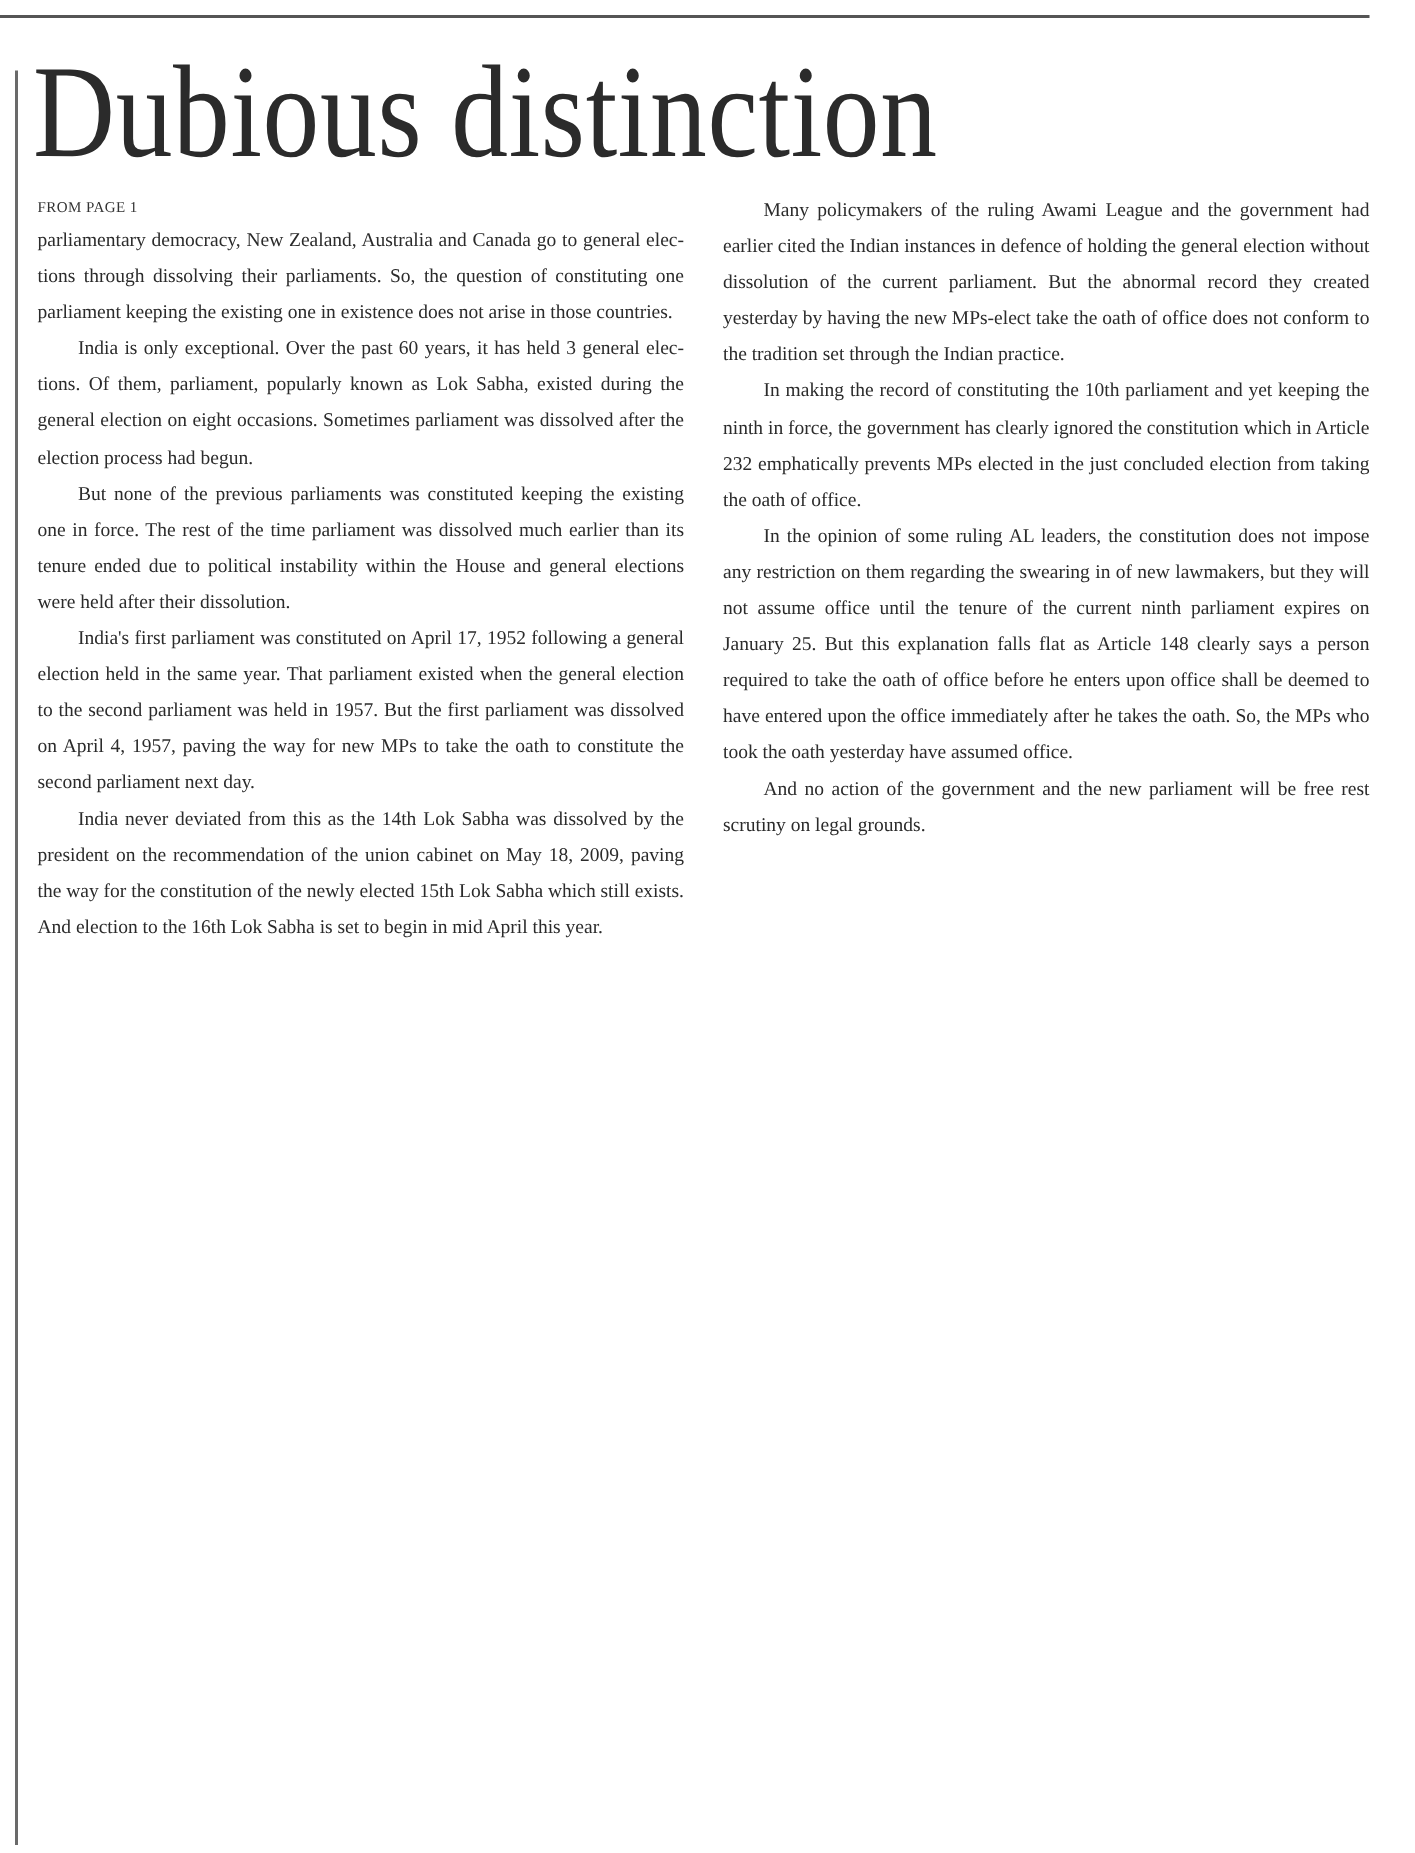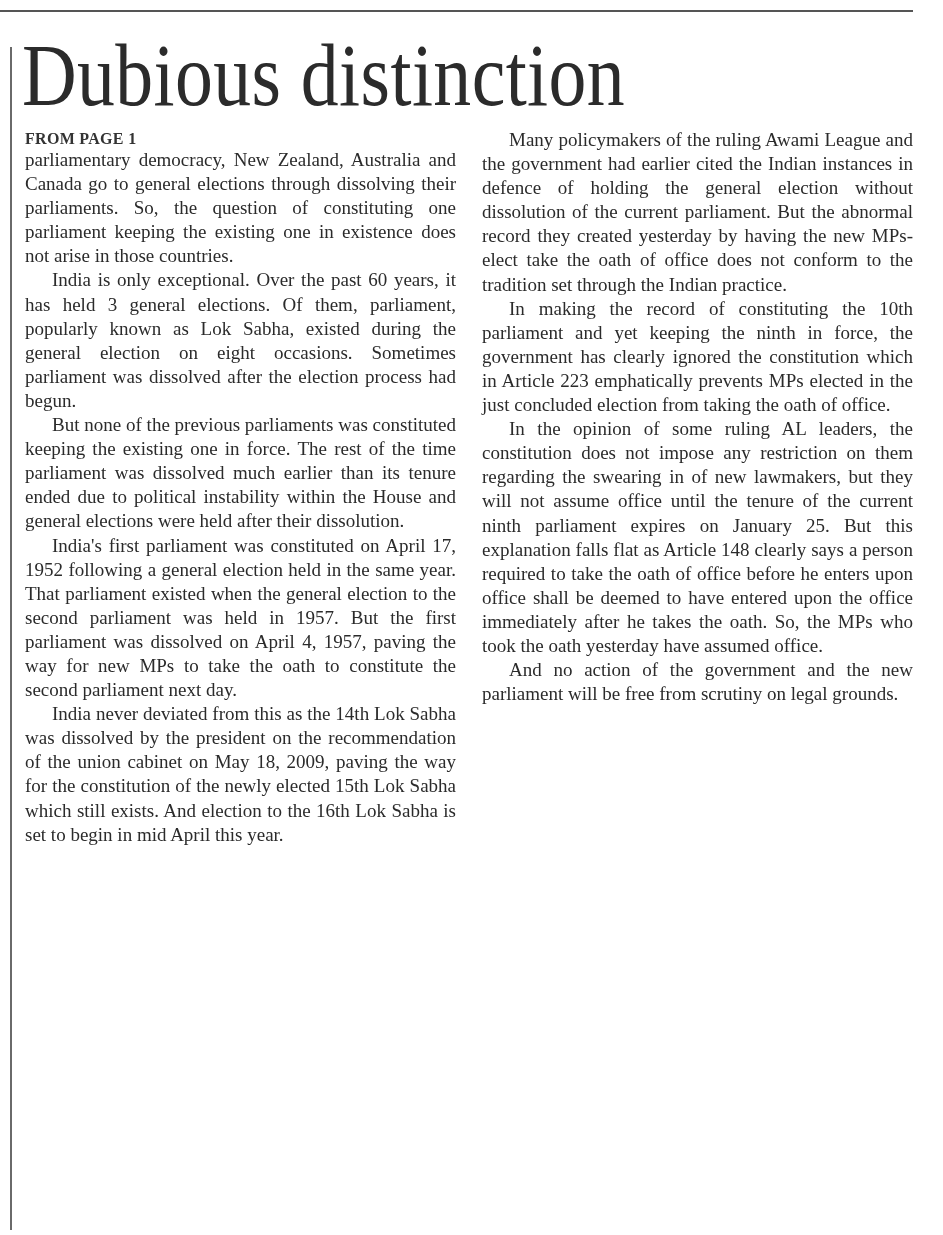--- a/index.html
+++ b/index.html
@@ -13,25 +13,25 @@
     position: absolute; left: 22px; top: 28px; margin: 0;
     font-family: "Liberation Serif", "DejaVu Serif", serif;
     font-weight: normal; font-size: 88px; line-height: 96px; letter-spacing: 0.5px;
     color: #2b2b2b; transform: scaleX(0.86); transform-origin: left top; white-space: nowrap;
   }
   .col { position: absolute; top: 131px; width: 431px; }
   .col-left { left: 25px; }
   .col-right { left: 482px; }
   .kicker {
     font-family: "Liberation Serif", "DejaVu Serif", serif;
-    font-size: 16px; line-height: 16px; font-weight: bold; color: #333; letter-spacing: 0.3px;
+    font-size: 10px; line-height: 16px; font-weight: normal; color: #333; letter-spacing: 0.3px;
     margin: 0 0 1px 0;
   }
   .para {
-    margin: 0; font-size: 19px; line-height: 24.1px; text-align: justify; text-align-last: left;
+    margin: 0; font-size: 13px; line-height: 24.1px; text-align: justify; text-align-last: left;
     hyphens: manual; color: #2b2b2b;
   }
   .para.indent { text-indent: 27px; }
   .col-right .para:first-child { margin-top: 0; }
   .col-right { top: 128px; }
 </style>
 </head>
 <body>
 
 <div class="top-rule"></div>
@@ -43,16 +43,16 @@
   <div class="kicker">FROM PAGE 1</div>
   <p class="para">parliamentary democracy, New Zealand, Australia and Canada go to general elec­tions through dissolving their parlia­ments. So, the question of constituting one parliament keeping the existing one in existence does not arise in those countries.</p>
   <p class="para indent">India is only exceptional. Over the past 60 years, it has held 3 general elec­tions. Of them, parliament, popularly known as Lok Sabha, existed during the general election on eight occasions. Sometimes parliament was dissolved after the election process had begun.</p>
   <p class="para indent">But none of the previous parliaments was constituted keeping the existing one in force. The rest of the time parliament was dissolved much earlier than its tenure ended due to political instability within the House and general elections were held after their dissolution.</p>
   <p class="para indent">India's first parliament was consti­tuted on April 17, 1952 following a gen­eral election held in the same year. That parliament existed when the general elec­tion to the second parliament was held in 1957. But the first parliament was dissolved on April 4, 1957, paving the way for new MPs to take the oath to constitute the second parliament next day.</p>
   <p class="para indent">India never deviated from this as the 14th Lok Sabha was dissolved by the president on the recommendation of the union cabinet on May 18, 2009, paving the way for the constitution of the newly elected 15th Lok Sabha which still exists. And election to the 16th Lok Sabha is set to begin in mid April this year.</p>
 </div>
 
 <div class="col col-right">
   <p class="para indent">Many policymakers of the ruling Awami League and the government had earlier cited the Indian instances in defence of holding the general election without dissolution of the current parlia­ment. But the abnormal record they created yesterday by having the new MPs-elect take the oath of office does not conform to the tradition set through the Indian practice.</p>
-  <p class="para indent">In making the record of constituting the 10th parliament and yet keeping the ninth in force, the government has clearly ignored the constitution which in Article 223 emphatically prevents MPs elected in the just concluded election from taking the oath of office.</p>
+  <p class="para indent">In making the record of constituting the 10th parliament and yet keeping the ninth in force, the government has clearly ignored the constitution which in Article 232 emphatically prevents MPs elected in the just concluded election from taking the oath of office.</p>
   <p class="para indent">In the opinion of some ruling AL lead­ers, the constitution does not impose any restriction on them regarding the swearing in of new lawmakers, but they will not assume office until the tenure of the current ninth parliament expires on January 25. But this explanation falls flat as Article 148 clearly says a person required to take the oath of office before he enters upon office shall be deemed to have entered upon the office immediately after he takes the oath. So, the MPs who took the oath yesterday have assumed office.</p>
-  <p class="para indent">And no action of the government and the new parliament will be free from scrutiny on legal grounds.</p>
+  <p class="para indent">And no action of the government and the new parliament will be free rest scrutiny on legal grounds.</p>
 </div>
 
 </body></html>

